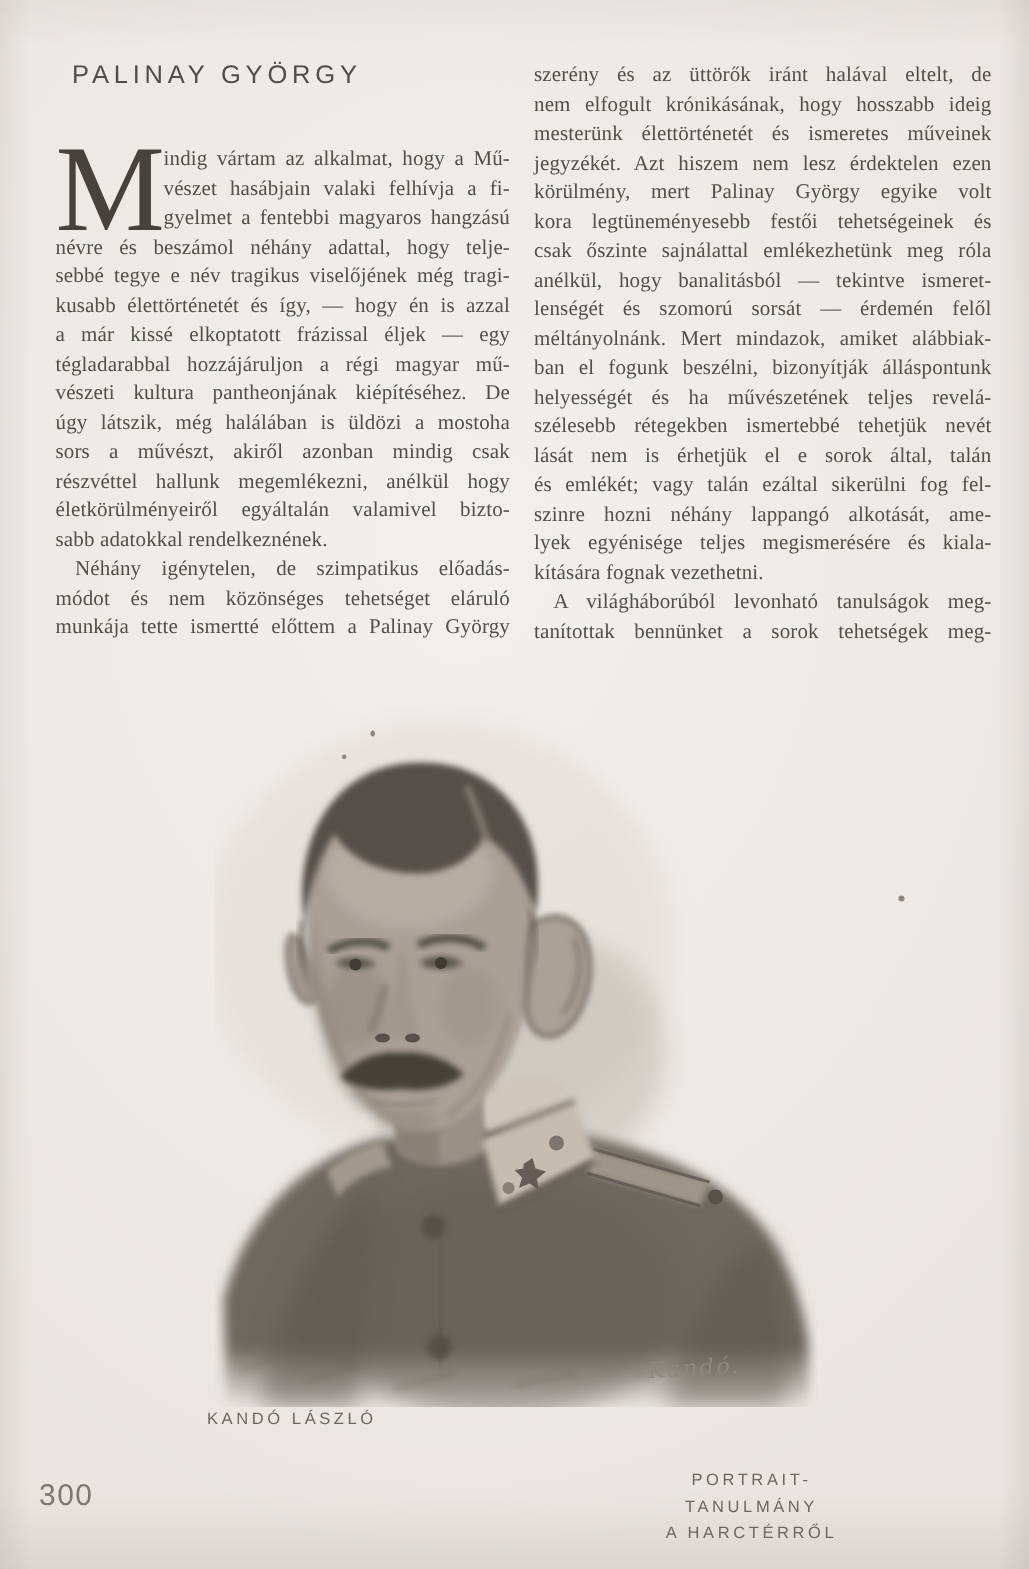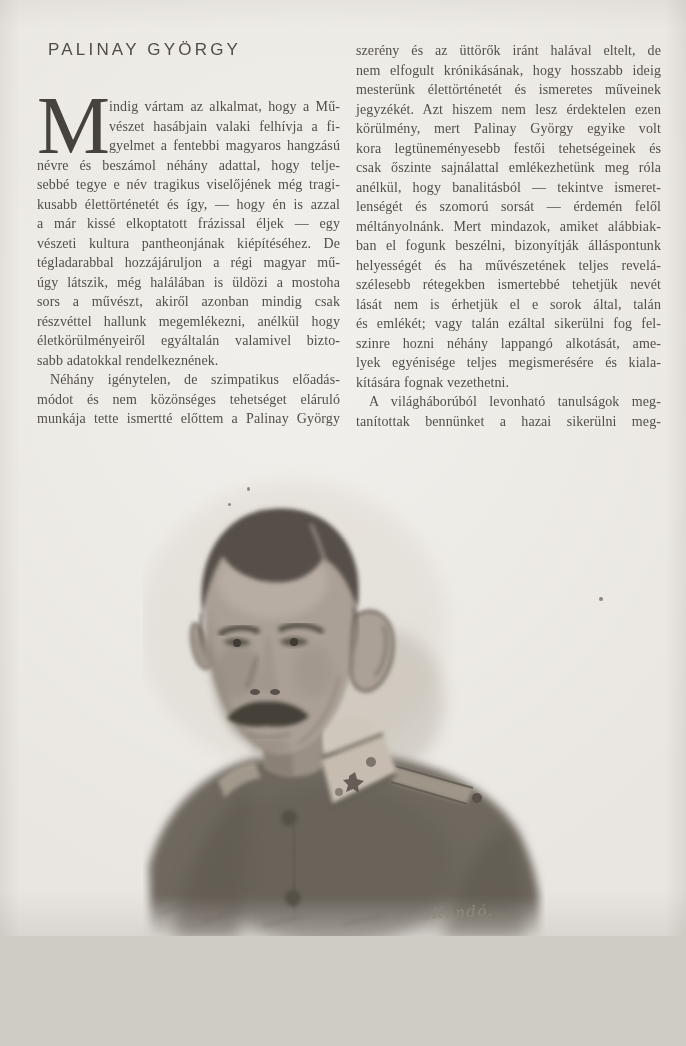--- a/index.html
+++ b/index.html
@@ -1,17 +1,17 @@
 <!DOCTYPE html>
 <html><head>
 <meta charset="utf-8">
 <style>
   html,body{margin:0;padding:0;background:#cfccc6;}
   .page{
-    position:relative;width:686px;height:936px;margin:0 auto;overflow:hidden;
+    position:relative;width:686px;height:1046px;margin:0 auto;overflow:hidden;
     background:
       radial-gradient(130% 110% at 45% 35%, rgba(253,252,249,.45) 0%, rgba(253,252,249,0) 60%),
       linear-gradient(to right, rgba(140,133,122,.14), rgba(140,133,122,0) 3%, rgba(140,133,122,0) 97%, rgba(140,133,122,.16)),
       linear-gradient(to bottom, rgba(140,133,122,.10), rgba(140,133,122,0) 3%, rgba(140,133,122,0) 95%, rgba(140,133,122,.17)),
       #e9e6e1;
     font-family:"Liberation Serif", serif;
   }
   .title{
     position:absolute;left:48px;top:40px;margin:0;
     font-family:"Liberation Sans", sans-serif;font-weight:normal;
@@ -63,22 +63,22 @@
 
   <div class="col col-left">
     <span class="dropcap">M</span>
     <div class="line">indig vártam az alkalmat, hogy a Mű-</div>
     <div class="line">vészet hasábjain valaki felhívja a fi-</div>
     <div class="line">gyelmet a fentebbi magyaros hangzású</div>
     <div class="line">névre és beszámol néhány adattal, hogy telje-</div>
     <div class="line">sebbé tegye e név tragikus viselőjének még tragi-</div>
     <div class="line">kusabb élettörténetét és így, — hogy én is azzal</div>
     <div class="line">a már kissé elkoptatott frázissal éljek — egy</div>
+    <div class="line">tégladarabbal hozzájáruljon a régi magyar mű-</div>
     <div class="line">vészeti kultura pantheonjának kiépítéséhez. De</div>
-    <div class="line">tégladarabbal hozzájáruljon a régi magyar mű-</div>
     <div class="line">úgy látszik, még halálában is üldözi a mostoha</div>
     <div class="line">sors a művészt, akiről azonban mindig csak</div>
     <div class="line">részvéttel hallunk megemlékezni, anélkül hogy</div>
     <div class="line">életkörülményeiről egyáltalán valamivel bizto-</div>
     <div class="line endp">sabb adatokkal rendelkeznének.</div>
     <div class="line ind">Néhány igénytelen, de szimpatikus előadás-</div>
     <div class="line">módot és nem közönséges tehetséget eláruló</div>
     <div class="line">munkája tette ismertté előttem a Palinay György</div>
   </div>
 
@@ -95,21 +95,21 @@
     <div class="line">méltányolnánk. Mert mindazok, amiket alábbiak-</div>
     <div class="line">ban el fogunk beszélni, bizonyítják álláspontunk</div>
     <div class="line">helyességét és ha művészetének teljes revelá-</div>
     <div class="line">szélesebb rétegekben ismertebbé tehetjük nevét</div>
     <div class="line">lását nem is érhetjük el e sorok által, talán</div>
     <div class="line">és emlékét; vagy talán ezáltal sikerülni fog fel-</div>
     <div class="line">szinre hozni néhány lappangó alkotását, ame-</div>
     <div class="line">lyek egyénisége teljes megismerésére és kiala-</div>
     <div class="line endp">kítására fognak vezethetni.</div>
     <div class="line ind">A világháborúból levonható tanulságok meg-</div>
-    <div class="line">tanítottak bennünket a hazai sikerülni meg-</div>
+    <div class="line">tanítottak bennünket a sorok tehetségek meg-</div>
   </div>
 
   <figure class="portrait">
     <svg viewBox="0 0 402 472" width="402" height="472" aria-hidden="true">
       <defs>
         <filter id="b2" x="-30%" y="-30%" width="160%" height="160%">
             <feGaussianBlur stdDeviation="2"></feGaussianBlur>
           </filter>
         <filter id="b4" x="-40%" y="-40%" width="180%" height="180%">
             <feGaussianBlur stdDeviation="4"></feGaussianBlur>

